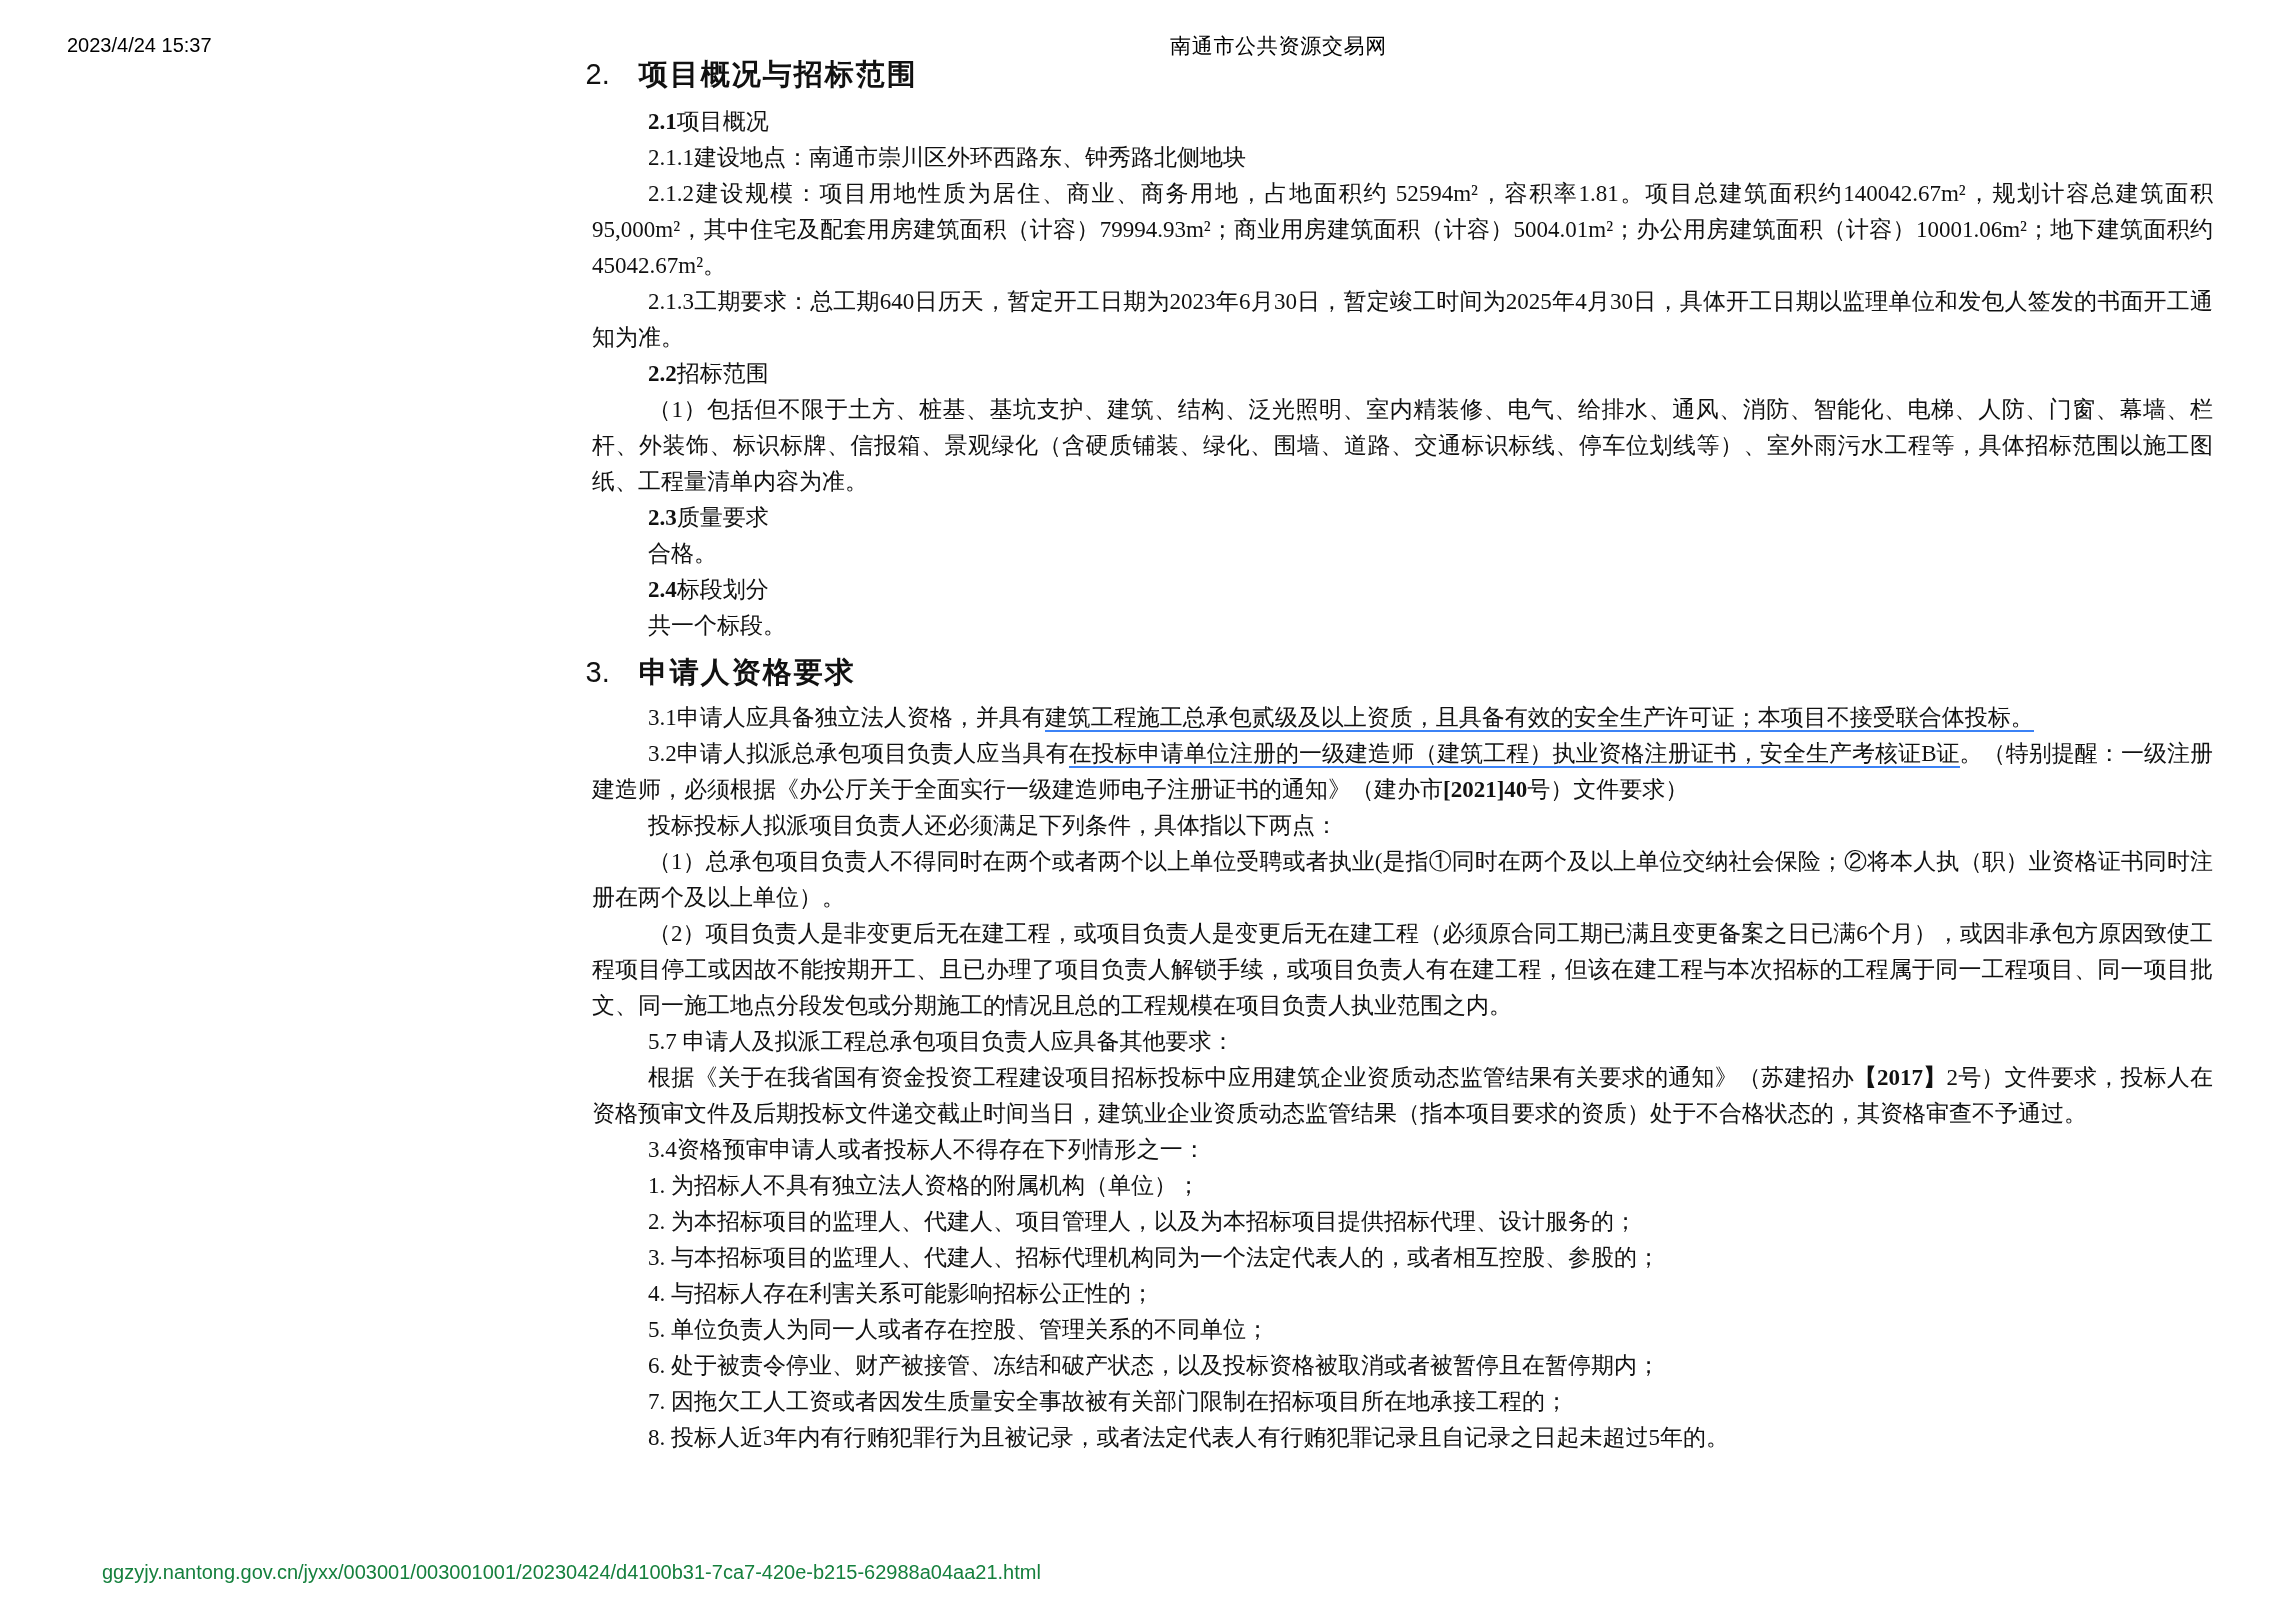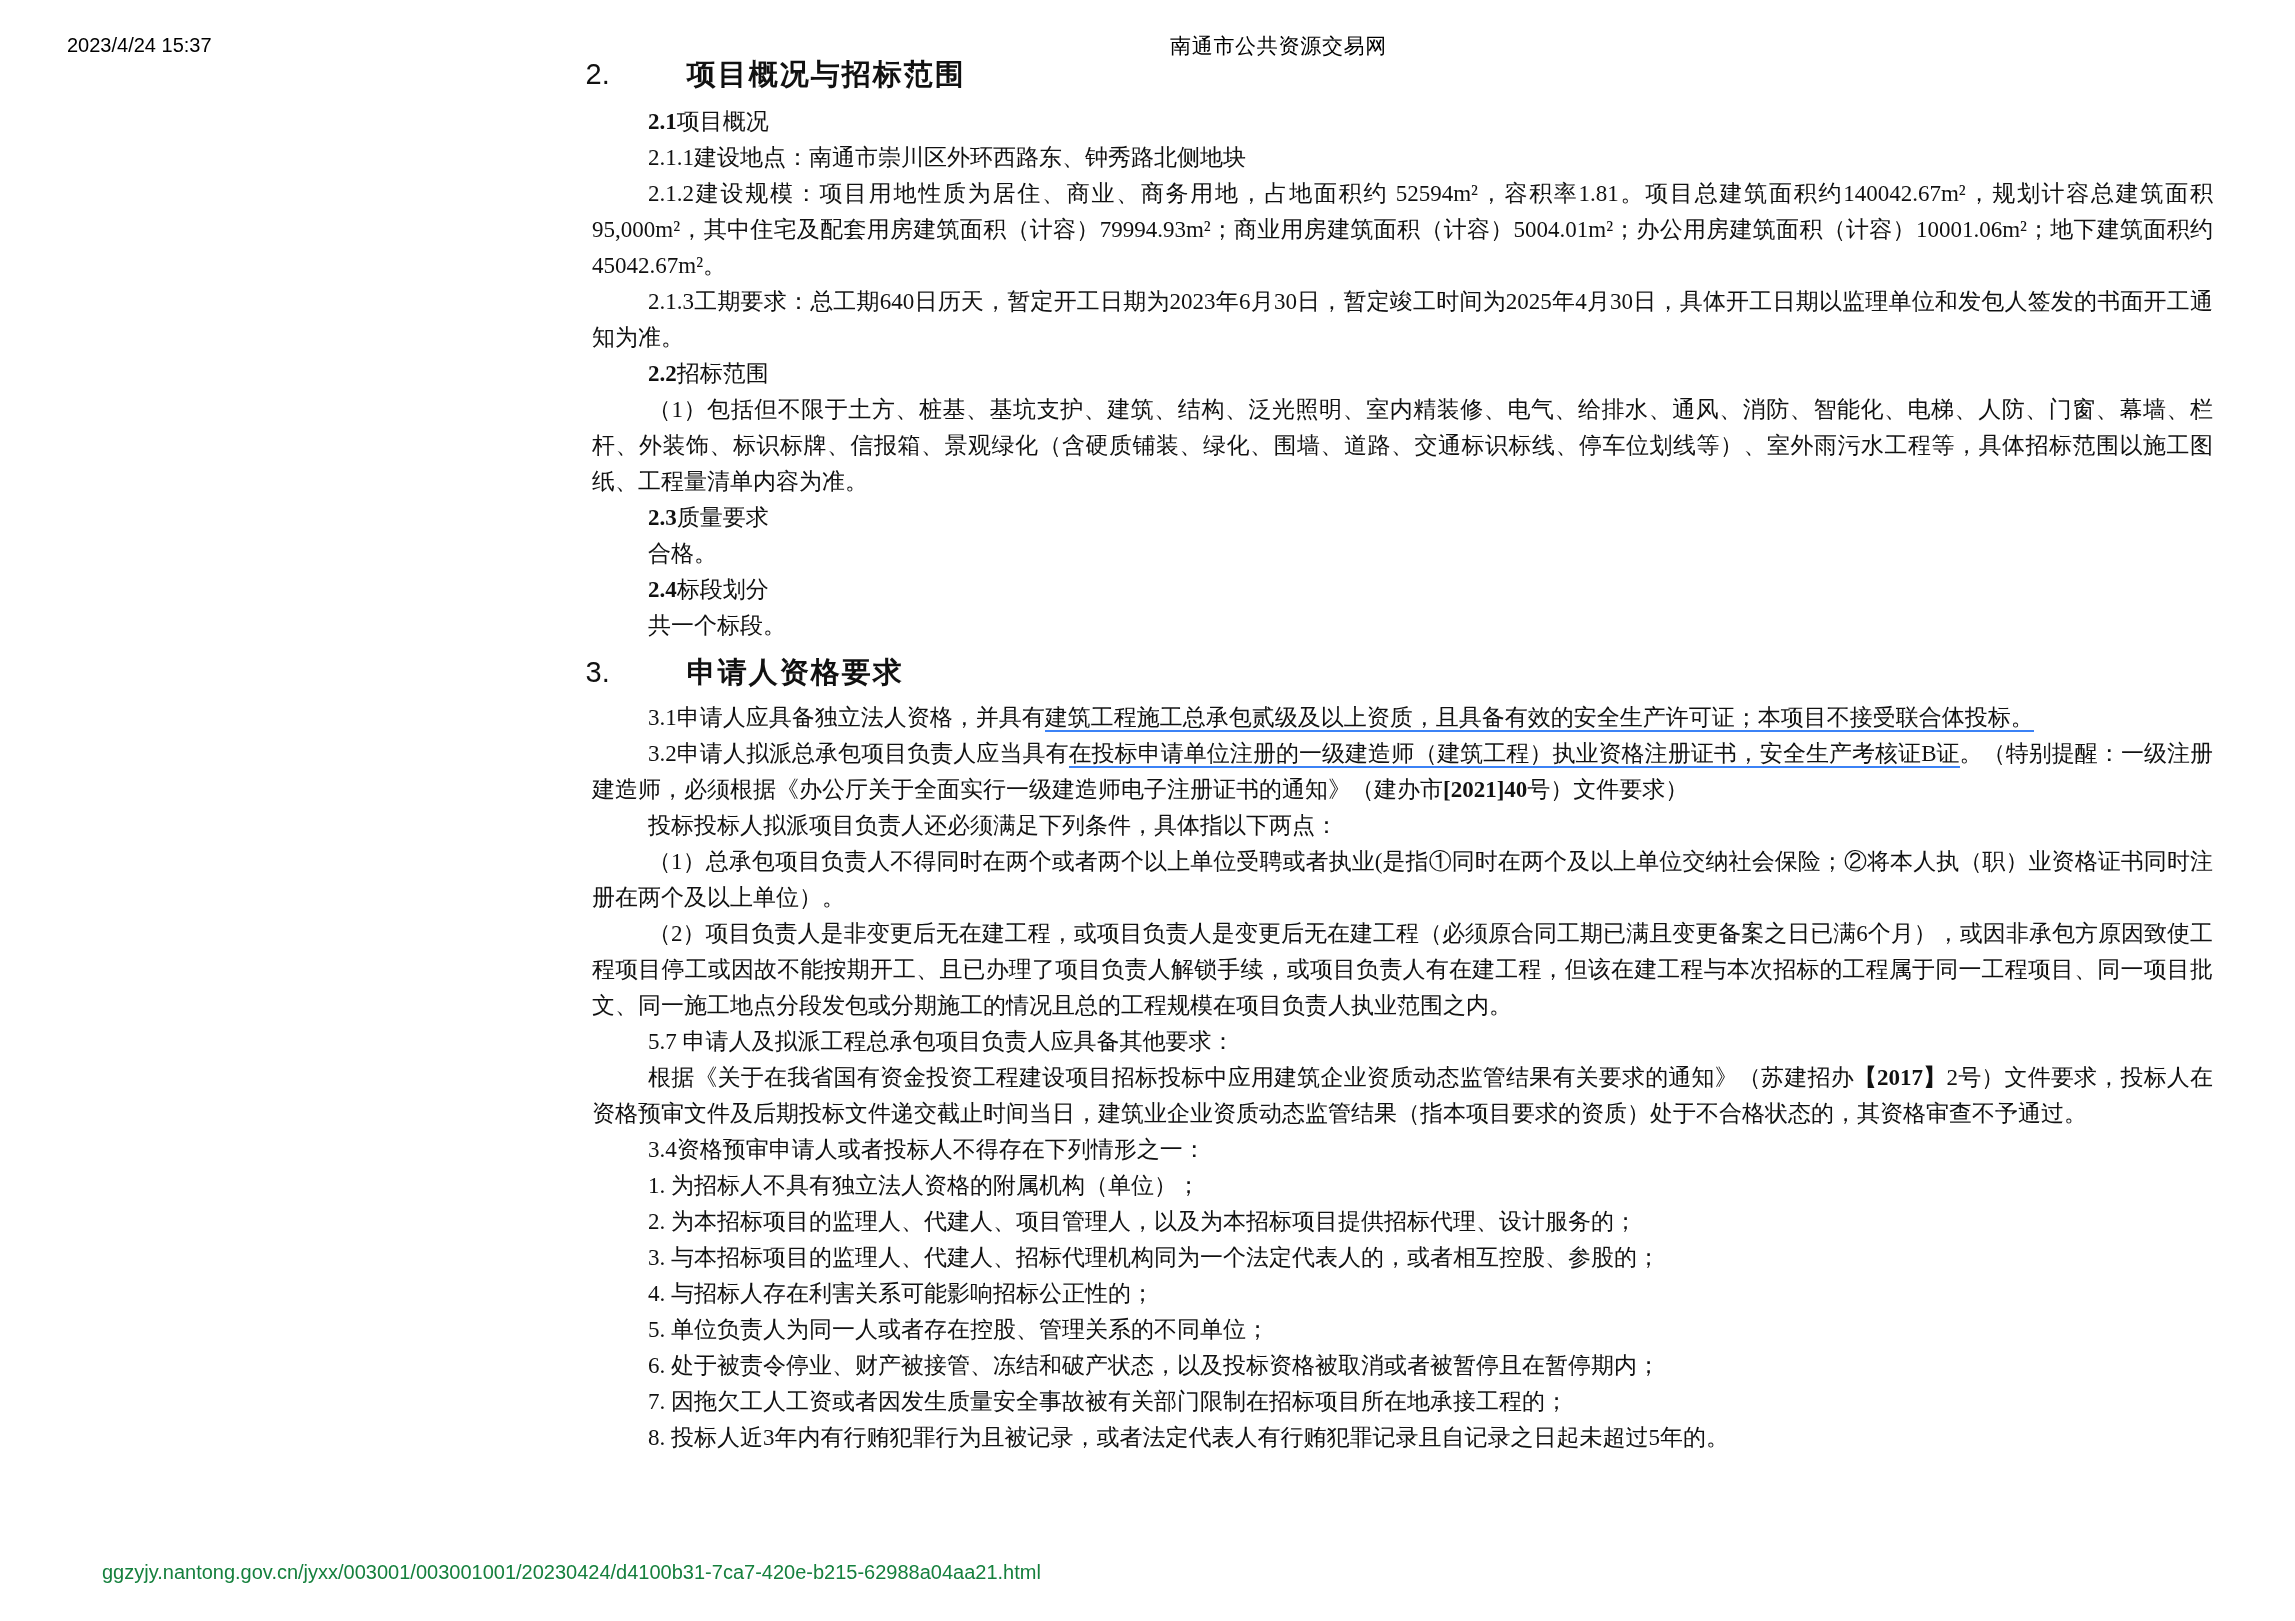--- a/index.html
+++ b/index.html
@@ -37,21 +37,21 @@
   }
   #doc h2{
     margin:0 0 9.2px -6.5px;
     font-family:"Liberation Sans",sans-serif;
     font-size:29px;line-height:41px;color:#111;
     font-weight:400;
     text-align:left;
   }
   #doc h2 + p{margin-top:1.3px;}
   #doc h2 .hnum{font-weight:400;margin-right:29px;}
-  #doc h2 .htxt{font-weight:700;letter-spacing:2px;margin-left:48px;}
+  #doc h2 .htxt{font-weight:700;letter-spacing:2px;}
   #doc h2.h-later{margin-top:7.9px;margin-bottom:6.5px;}
   #doc p{
     margin:0;
     text-indent:56px;
   }
   #doc .b{font-weight:700;}
   #doc .u{border-bottom:2px solid #3b82f6;padding-bottom:0.7px;}
 </style>
 </head>
 <body>

